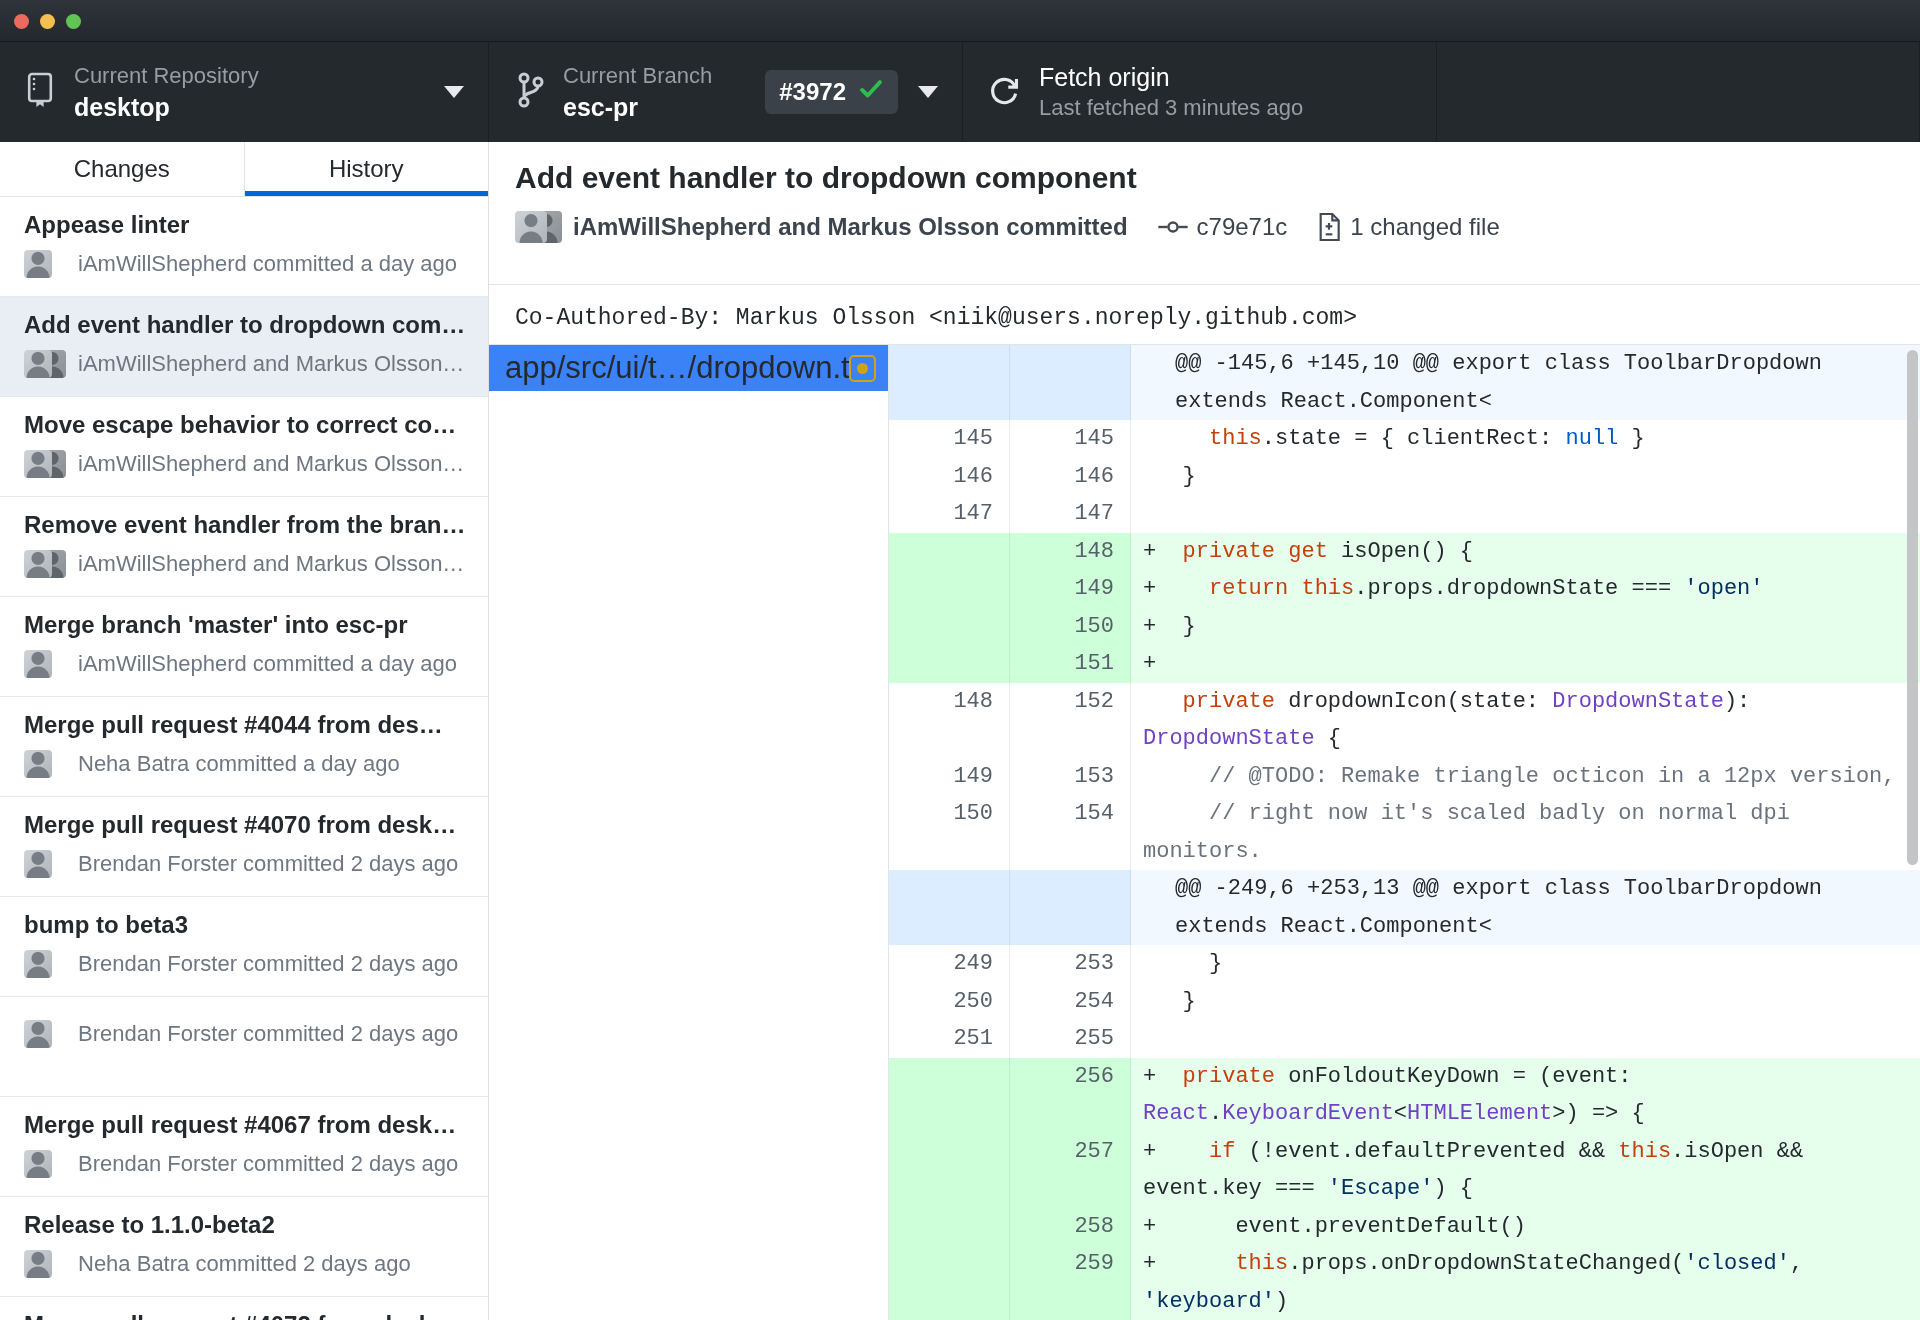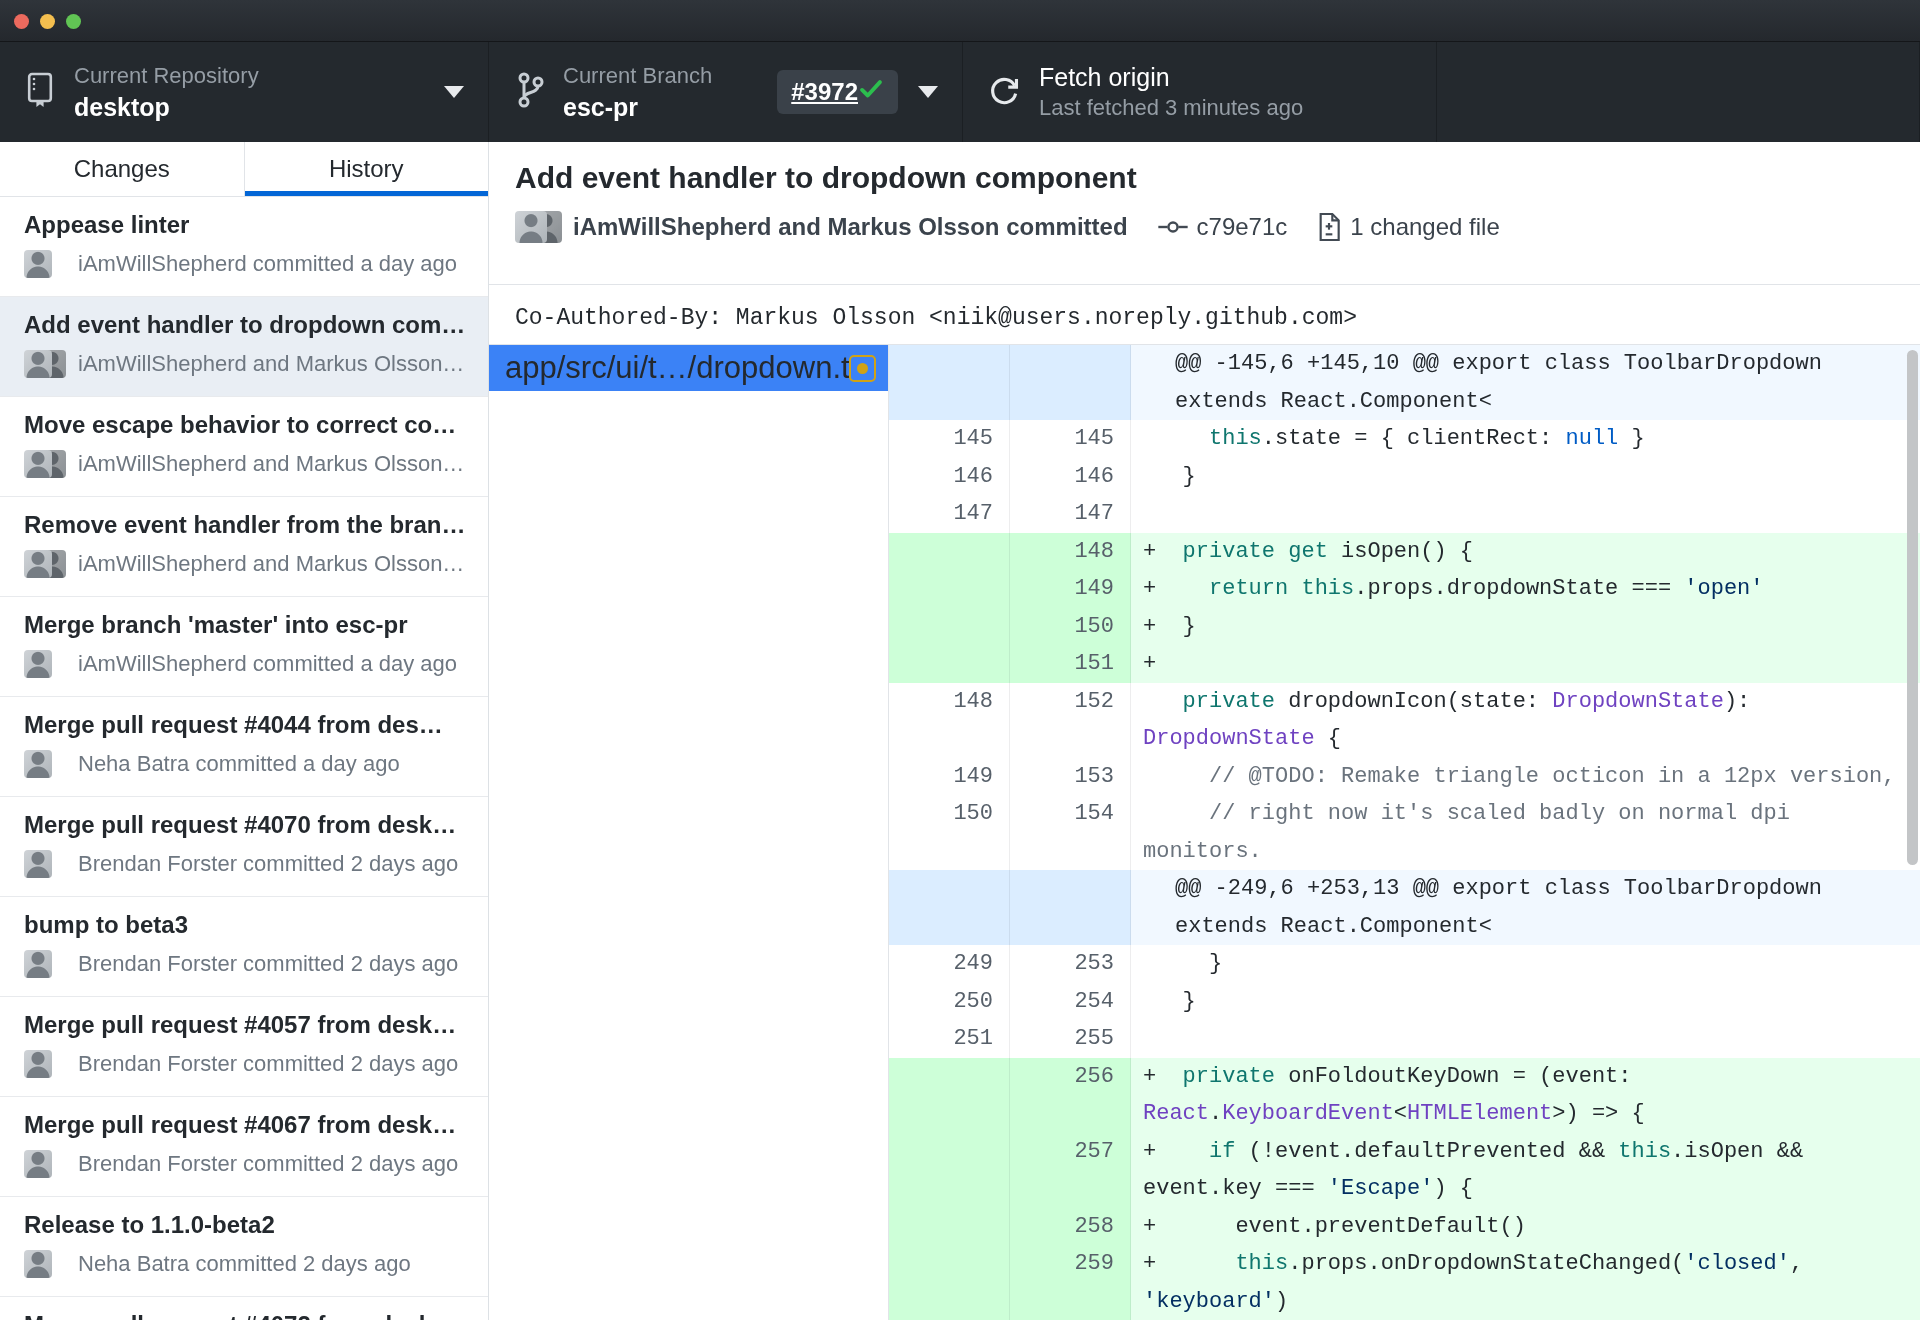--- a/index.html
+++ b/index.html
@@ -18,22 +18,22 @@
   .tb-sec { display:flex; align-items:center; border-right:1px solid #1b1f23; height:100%; }
   .tb-sec.repo { width:489px; padding:0 24px; }
   .tb-sec.branch { width:474px; padding:0 24px 0 26px; }
   .tb-sec.fetch { width:474px; padding:0 24px; }
   .tb-text { margin-left:18px; min-width:0; }
   .tb-label { font-size:22px; color:#959da5; line-height:28px; }
   .tb-value { font-size:25px; font-weight:700; color:#fff; line-height:30px; margin-top:2px; }
   .tb-title { font-size:25px; font-weight:400; color:#fff; line-height:30px; }
   .tb-sub   { font-size:22px; color:#959da5; line-height:28px; margin-top:2px; }
   .tb-right { margin-left:auto; display:flex; align-items:center; gap:20px; }
-  .pr-badge { display:flex; align-items:center; background:#3a4149;
-    border-radius:6px; padding:6px 14px; color:#fff; font-weight:700; font-size:24px;text-decoration:underline; }
+  .pr-badge { display:flex; align-items:center; gap:12px; background:#3a4149;
+    border-radius:6px; padding:6px 14px; color:#fff; font-weight:700; font-size:24px; }
   .caret { width:0; height:0; border-left:10px solid transparent;
     border-right:10px solid transparent; border-top:12px solid #e8eaed; }
 
   
   .sidebar { position:absolute; top:142px; left:0; width:489px; bottom:0;
     background:#fff; border-right:1px solid #dde1e5; overflow:hidden; }
   .tabs { display:flex; height:55px; border-bottom:1px solid #e1e4e8; }
   .tab { flex:1; display:flex; align-items:center; justify-content:center;
     font-size:24px; color:#24292e; cursor:default; }
   .tab.first { border-right:1px solid #e1e4e8; }
@@ -89,21 +89,21 @@
     font-size:22px; line-height:37.5px; color:#24292e; }
   .diff-row { display:flex; }
   .gut { flex:none; width:121px; padding-right:16px; text-align:right;
     color:#57606a; border-right:1px solid rgba(27,31,35,.08); }
   .code { flex:1; padding-left:12px; white-space:pre-wrap;
     overflow-wrap:break-word; word-break:normal; min-height:37.5px; }
   .diff-row.hunk .gut { background:#dbedff; }
   .diff-row.hunk .code { background:#f1f8ff;padding-left:44px; }
   .diff-row.add .gut { background:#cdffd8; }
   .diff-row.add .code { background:#e6ffed; }
-  .tk-kw { color:#0f766e; } .tk-str { color:#032f62; } .tk-lit { color:#005cc5; }
+  .tk-kw { color:#c2410c; } .tk-str { color:#032f62; } .tk-lit { color:#005cc5; }
   .tk-type { color:#6f42c1; } .tk-com { color:#6a737d; }
   .vscroll { position:absolute; top:5px; right:2px; width:11px; height:515px;
     background:#c3c5c7; border-radius:6px; }
 </style>
 </head>
 <body>
 
 <div class="titlebar">
   <div class="traffic">
     <div class="light" style="background:#ec6a5e"></div>
@@ -249,21 +249,20 @@
       <div class="commit-item">
         <div class="commit-title">bump to beta3</div>
         <div class="commit-meta">
           <span class="avatar-stack">
             <span class="avatar"></span>
           </span>
           <span class="meta-text">Brendan Forster committed 2 days ago</span>
         </div>
       </div>
       <div class="commit-item">
-        <div class="commit-title">Merge pull request #4057 from desk…</div>
         <div class="commit-meta">
           <span class="avatar-stack">
             <span class="avatar"></span>
           </span>
           <span class="meta-text">Brendan Forster committed 2 days ago</span>
         </div>
       </div>
       <div class="commit-item">
         <div class="commit-title">Merge pull request #4067 from desk…</div>
         <div class="commit-meta">

